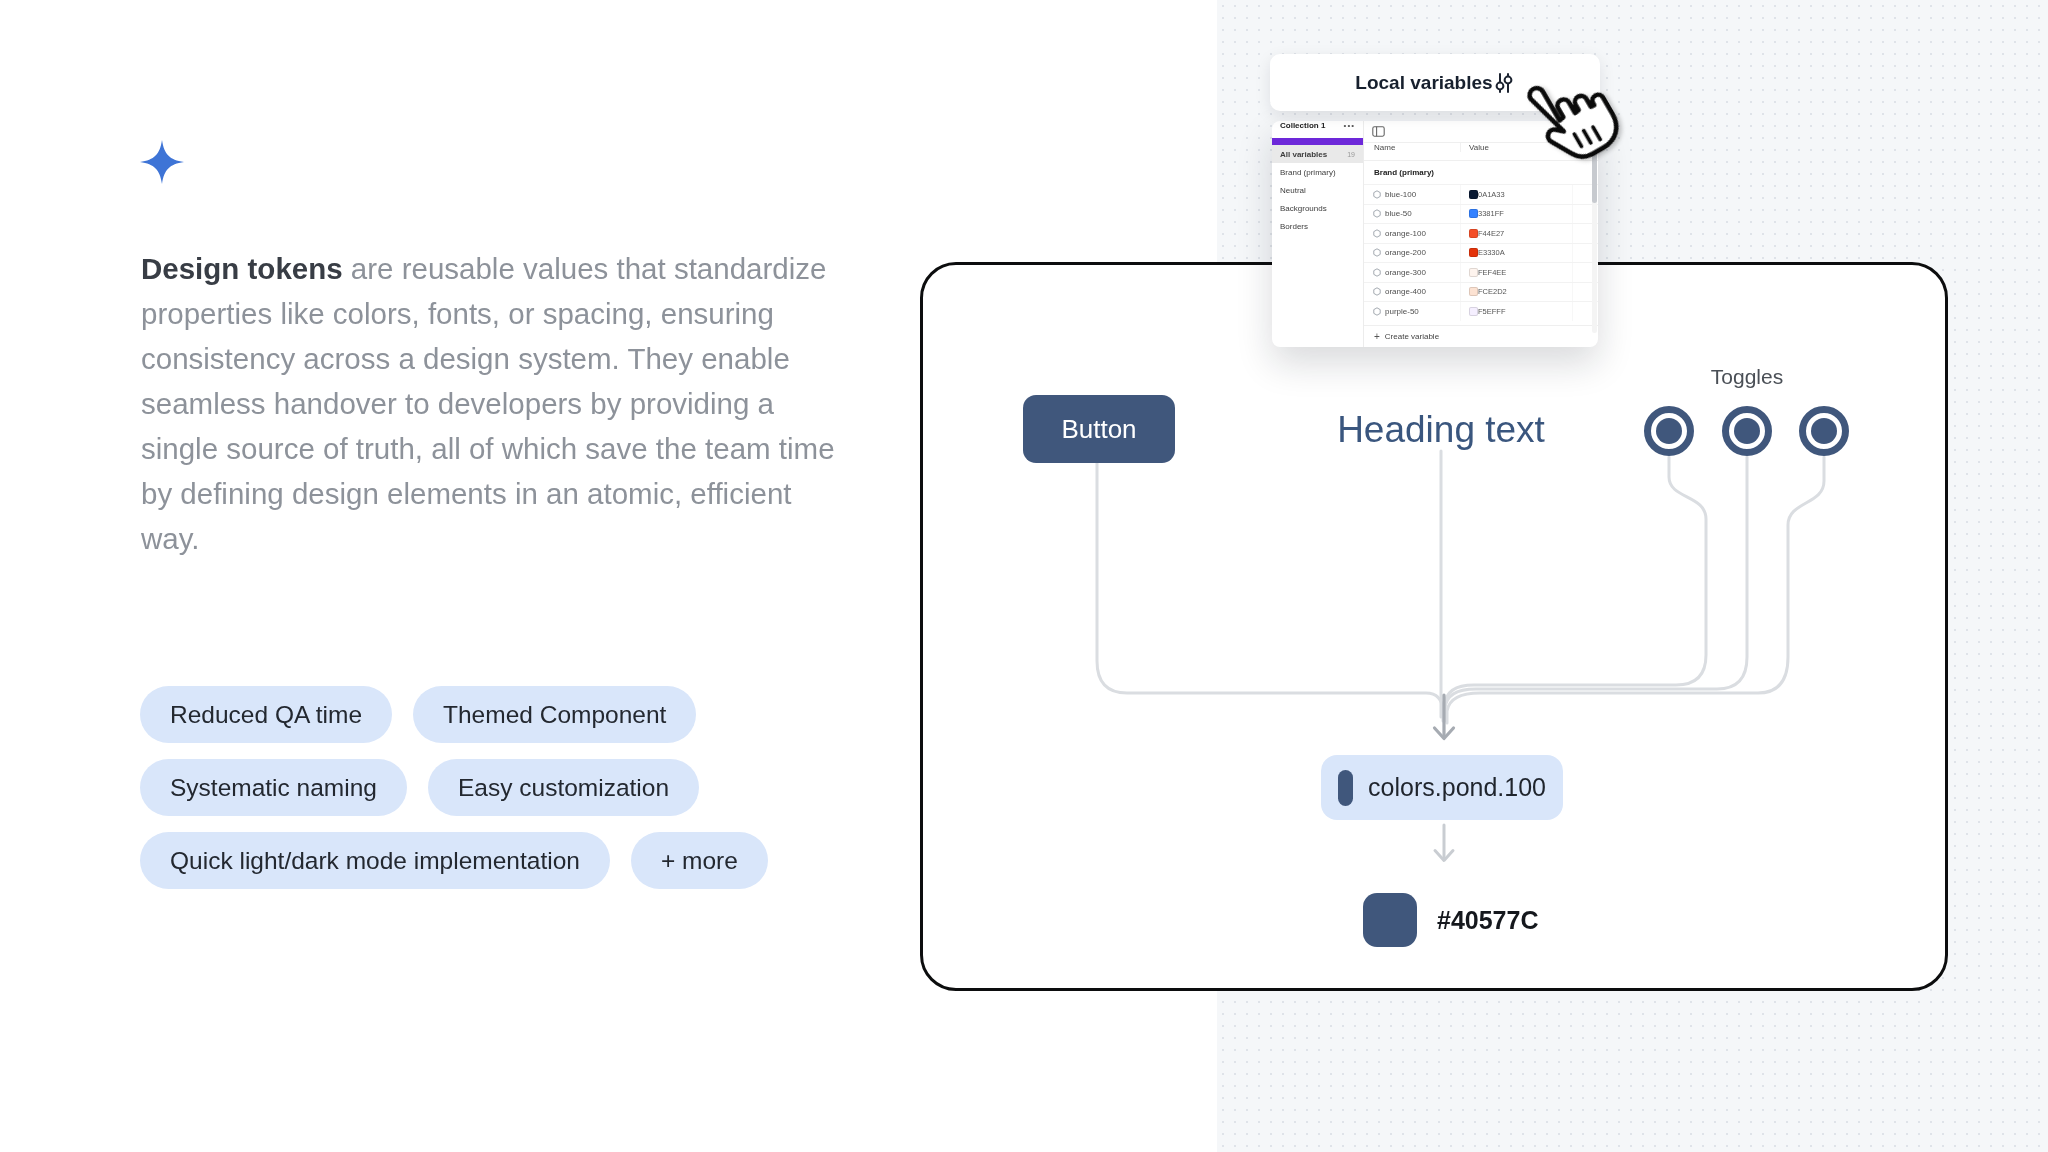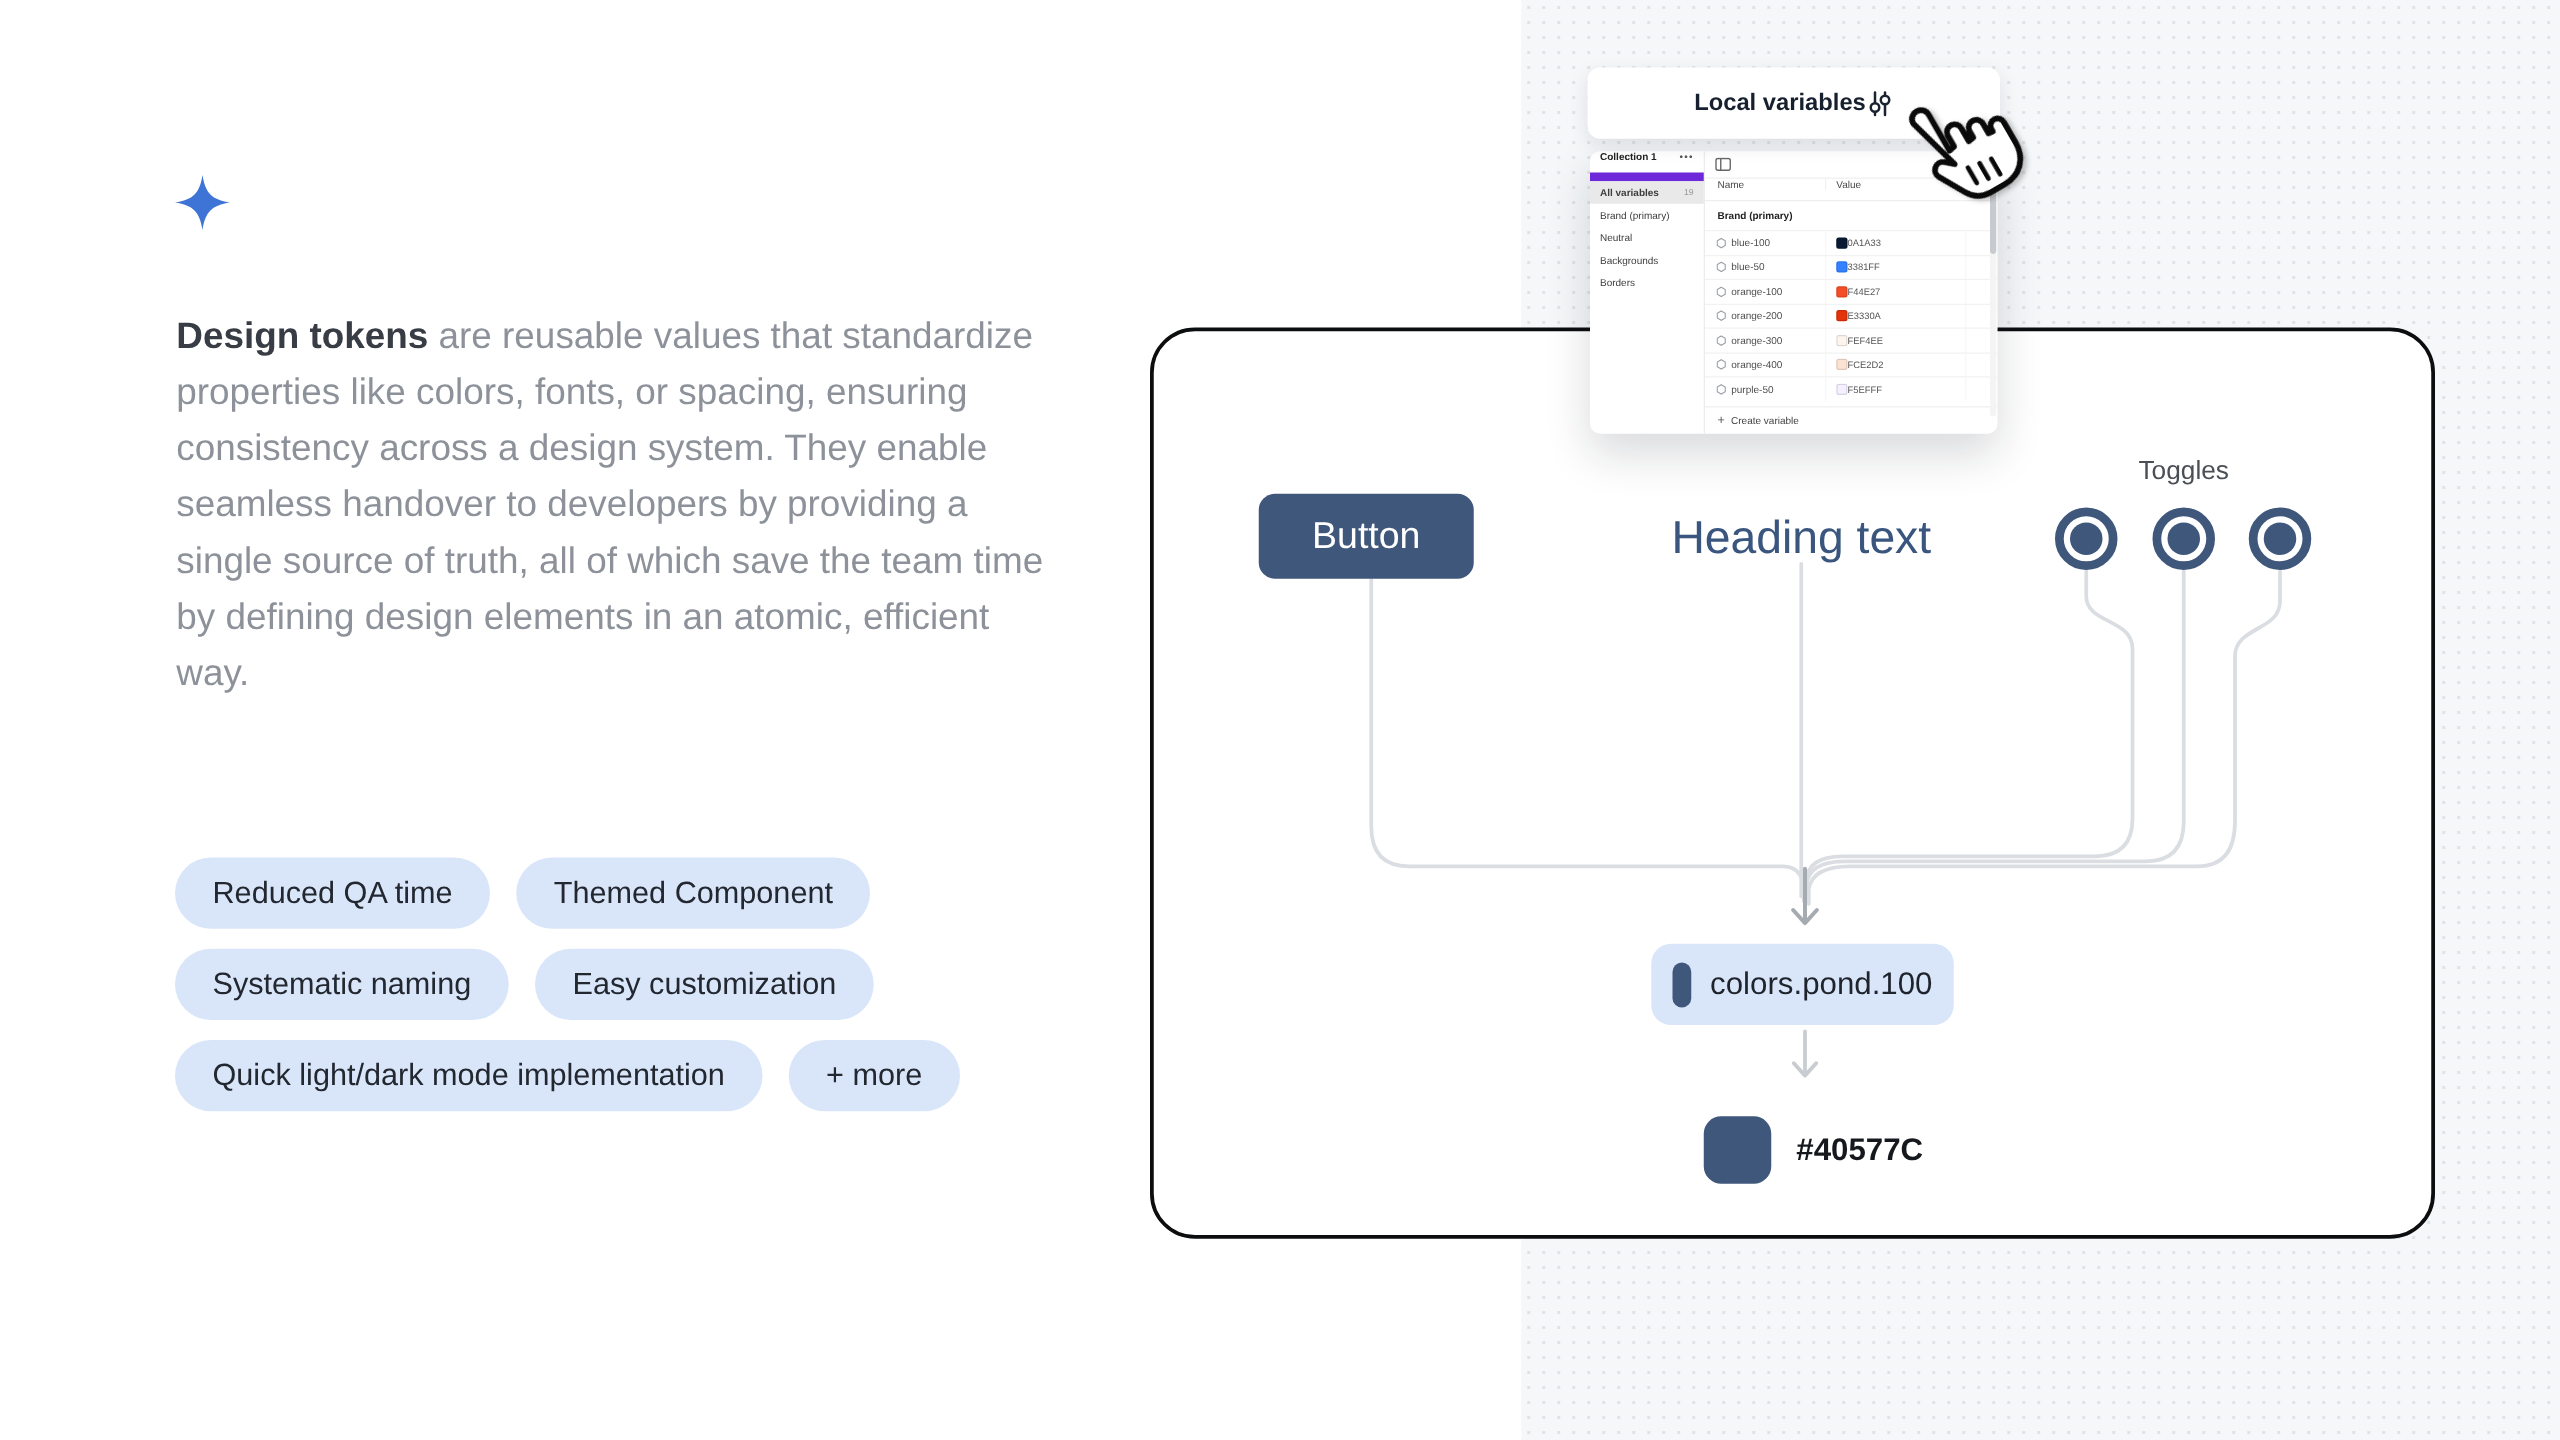--- a/index.html
+++ b/index.html
@@ -22,22 +22,22 @@
 
   .tags{position:absolute;left:140px;top:686px;width:650px;display:flex;flex-wrap:wrap;gap:16px 21px}
   .pill{height:57px;line-height:57px;padding:0 30px;background:#d9e6fa;border-radius:29px;
     font-size:24.5px;color:#232830;white-space:nowrap;cursor:default}
 
   
   .card{position:absolute;left:920px;top:262px;width:1028px;height:729px;background:#fff;
     border:3px solid #0c0d0e;border-radius:36px}
   .card .connectors{position:absolute;left:0;top:0}
 
-  .d-button{position:absolute;left:84px;top:130px;width:172px;height:68px;background:#40577c;
-    border:none;border-radius:13px;color:#fff;font-size:30px;font-family:inherit;
+  .d-button{position:absolute;left:100px;top:130px;width:152px;height:68px;background:#40577c;
+    border:none;border-radius:13px;color:#fff;font-size:26px;font-family:inherit;
     display:flex;align-items:center;justify-content:center}
   .d-heading{position:absolute;left:338px;top:144px;width:360px;text-align:center;
     font-size:37px;font-weight:400;color:#3a567e}
   .toggles-label{position:absolute;left:744px;top:100px;width:160px;text-align:center;font-size:21px;color:#4a4f56}
   .toggle{position:absolute;top:141px;width:50px;height:50px;border:7px solid #40577c;border-radius:50%;
     background:#fff;display:flex;align-items:center;justify-content:center}
   .toggle .dot{width:26px;height:26px;border-radius:50%;background:#40577c}
   .t1{left:721px}.t2{left:799px}.t3{left:876px}
 
   .chip{position:absolute;left:398px;top:490px;width:242px;height:65px;background:#d9e6fa;border-radius:16px;

